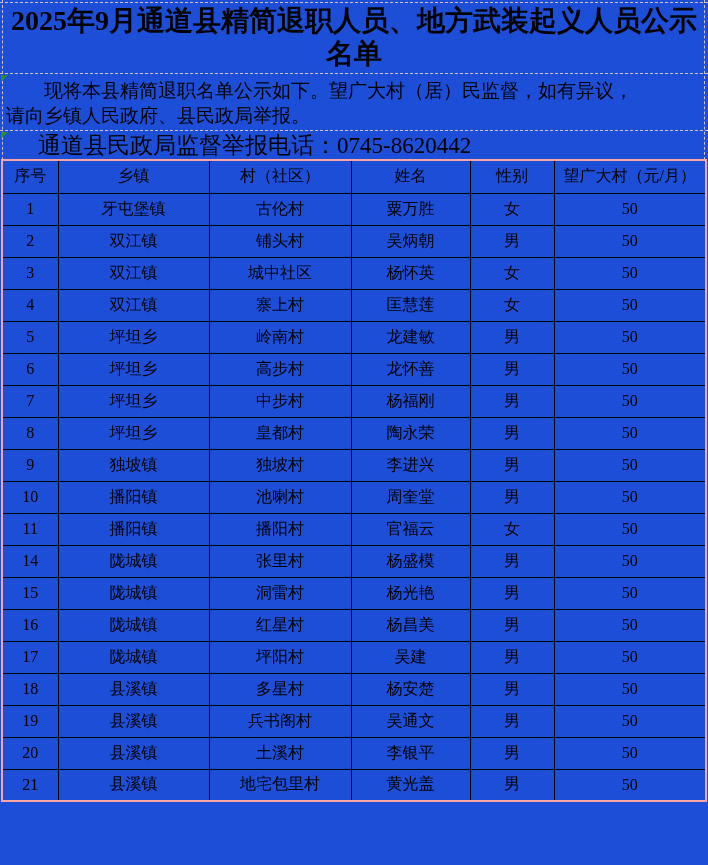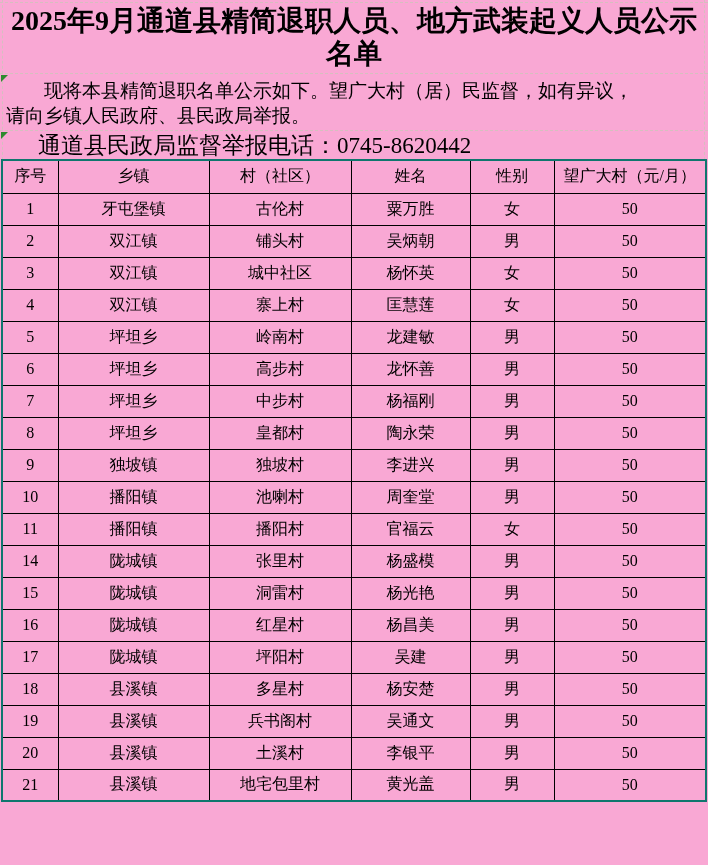--- a/index.html
+++ b/index.html
@@ -3,21 +3,21 @@
 <meta charset="utf-8">
 <style>
   * { margin: 0; padding: 0; box-sizing: border-box; }
   html, body { background: #f0f0f0; }
   body { font-family: "Liberation Serif", "DejaVu Serif", serif; color: #000; }
 
   .sheet {
     position: relative;
     width: 708px;
     height: 865px;
-    background: #f9a8d4;
+    background: #1d4ed8;
     overflow: hidden;
     margin: 0 auto;
   }
 
   
   .dash-h {
     position: absolute;
     left: 0; width: 708px; height: 0;
     border-top: 1px dashed #d5bfbf;
   }
@@ -69,21 +69,21 @@
     line-height: 24px;
     white-space: nowrap;
   }
 
   table.roster {
     position: absolute;
     top: 159px; left: 1px;
     width: 706px;
     border-collapse: collapse;
     table-layout: fixed;
-    border: 2px solid #0f766e;
+    border: 2px solid #fca5a5;
   }
   table.roster th, table.roster td {
     border: 1px solid #000;
     text-align: center;
     vertical-align: middle;
     font-size: 16px;
     font-weight: normal;
     height: 32px;
     padding: 0 2px;
     overflow: hidden;

